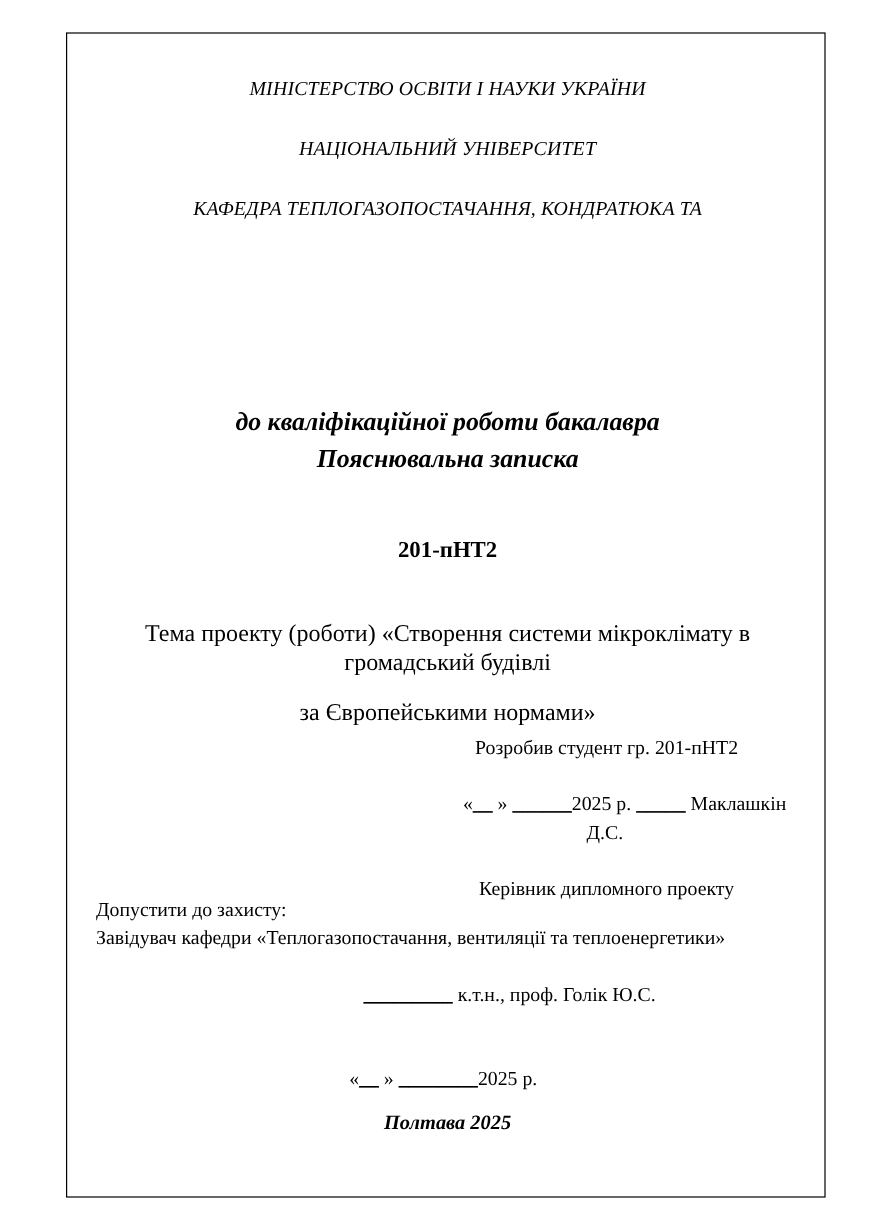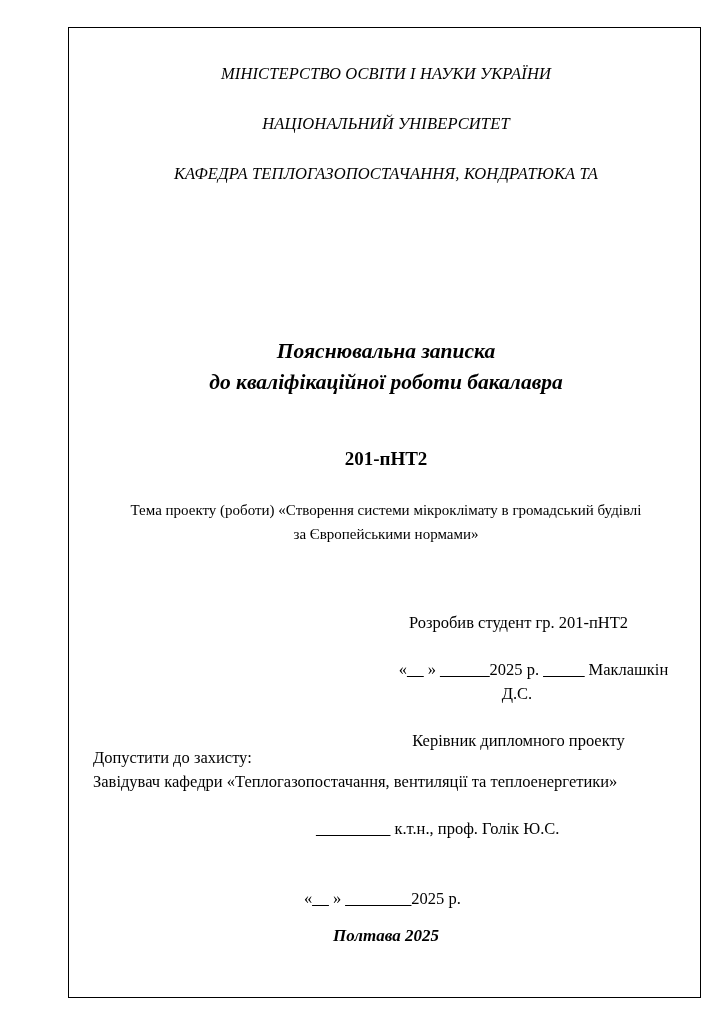--- a/index.html
+++ b/index.html
@@ -13,21 +13,21 @@
     height: 1024px;
     position: relative;
     font-family: "Liberation Serif", "DejaVu Serif", serif;
     color: #000000;
     overflow: hidden;
   }
 
   
   #title-page {
     position: absolute;
-    left: 68px;
+    left: 55px;
     top: 27px;
     width: 633px;
     height: 971px;
     box-sizing: border-box;
     border: 1.6px solid #000000;
     background: #ffffff;
   }
 
   #page-content {
     position: absolute;
@@ -85,22 +85,23 @@
   }
 
   
   #project-theme {
     position: absolute;
     left: 0;
     top: 470px;
     width: 586px;
   }
   #project-theme .line {
-    font-size: 15px;
+    font-size: 20px;
     line-height: 24px;
+    margin-top: 18px;
   }
 
   
   #signature-block {
     position: absolute;
     left: 262px;
     top: 583px;
     width: 324px;
     text-align: center;
   }
@@ -151,22 +152,22 @@
 
     <div id="institution-header" class="block center">
       <div class="line">МІНІСТЕРСТВО ОСВІТИ І НАУКИ УКРАЇНИ</div>
       <div class="hdr-gap-large"></div>
       <div class="line">НАЦІОНАЛЬНИЙ УНІВЕРСИТЕТ</div>
       <div class="hdr-gap-small"></div>
       <div class="line">КАФЕДРА ТЕПЛОГАЗОПОСТАЧАННЯ, КОНДРАТЮКА ТА</div>
     </div>
 
     <div id="document-title" class="block center">
+      <div class="line">до кваліфікаційної роботи бакалавра</div>
       <div class="line">Пояснювальна записка</div>
-      <div class="line">до кваліфікаційної роботи бакалавра</div>
     </div>
 
     <div id="group-code" class="block center">
       <span class="line">201-пНТ2</span>
     </div>
 
     <div id="project-theme" class="block center">
       <div class="line">Тема проекту (роботи) «Створення системи мікроклімату в громадський будівлі</div>
       <div class="line">за Європейськими нормами»</div>
     </div>

